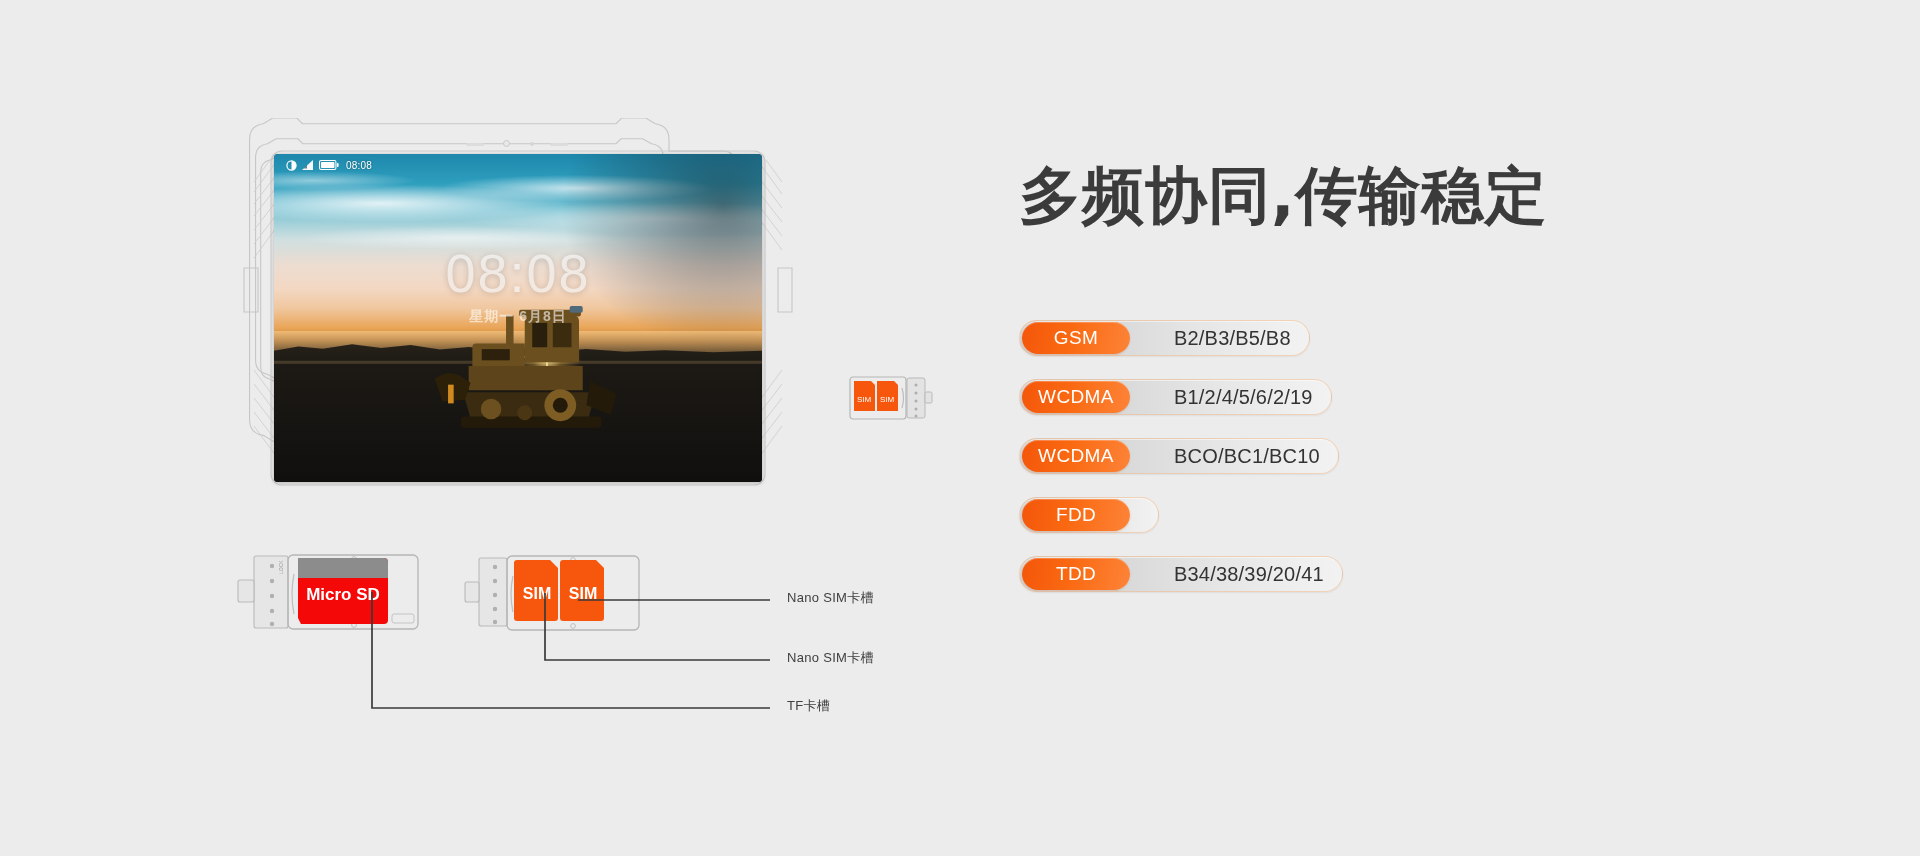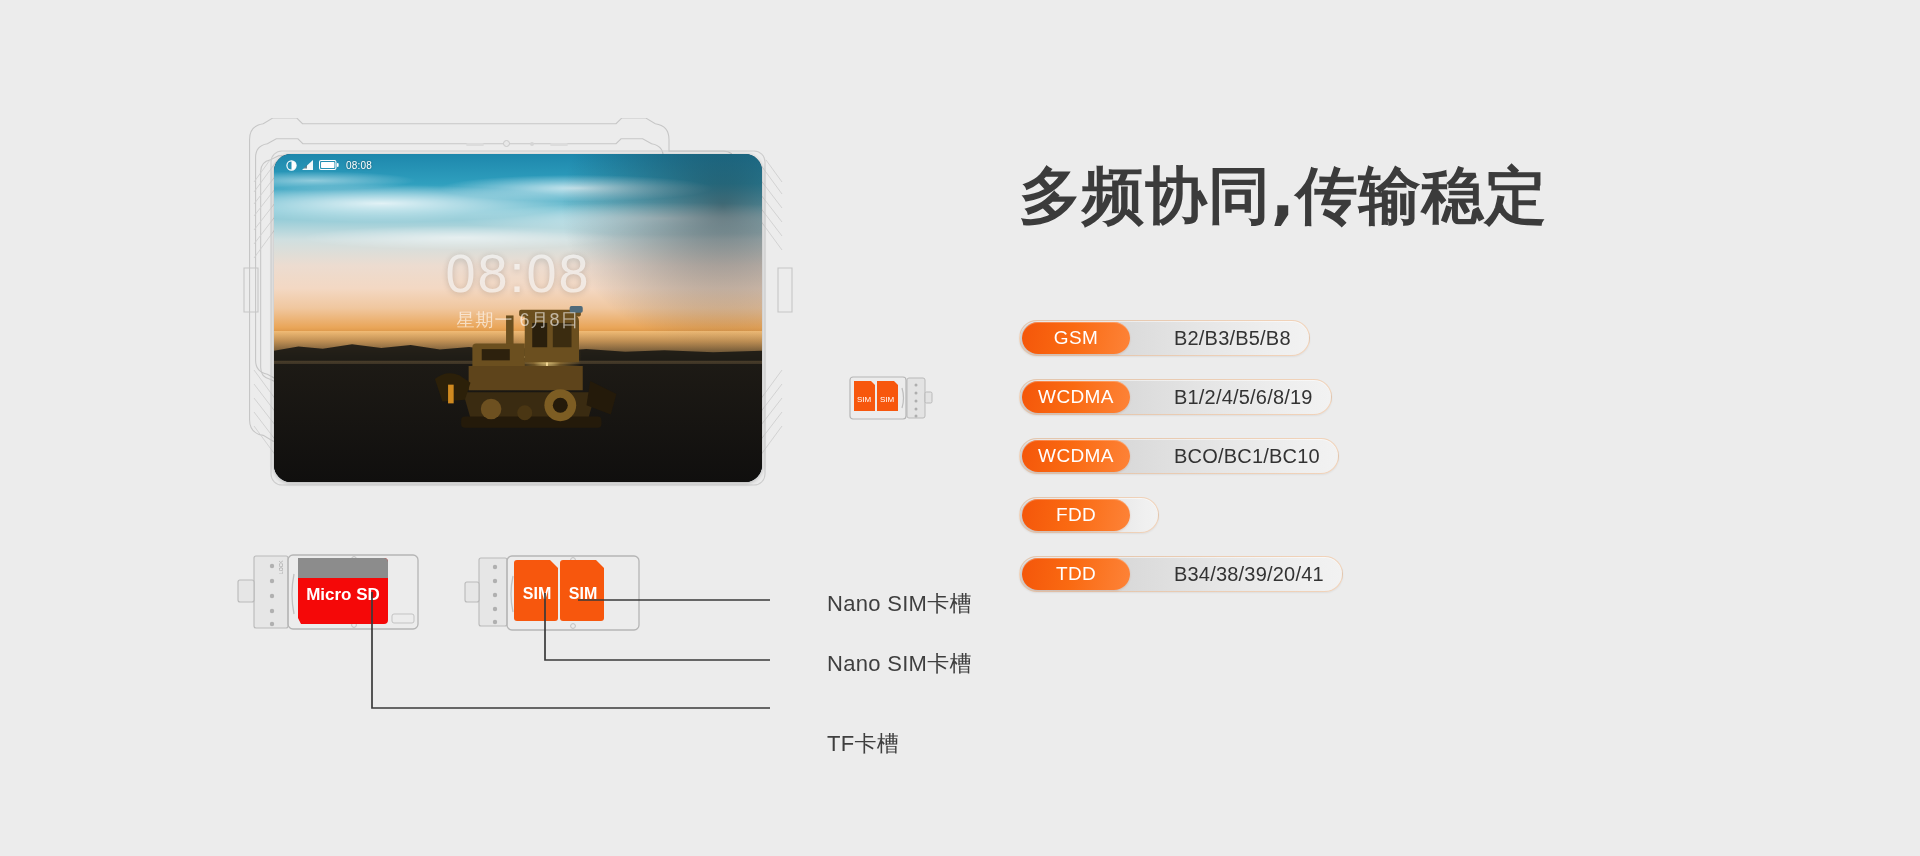--- a/index.html
+++ b/index.html
@@ -27,21 +27,21 @@
   .case-outline {
     position: absolute; inset: 0;
     pointer-events: none;
   }
   .case-outline svg { width: 100%; height: 100%; display: block; }
 
   .screen {
     position: absolute;
     left: 36px; top: 36px;
     width: 488px; height: 328px;
-    border-radius: 17px;
+    border-radius: 4px;
     overflow: hidden;
     background: #16384d;
     box-shadow: 0 1px 4px rgba(0,0,0,.25);
   }
   .wall {
     position: absolute; inset: 0;
     background:
       linear-gradient(to bottom,
         #1d87ac 0%,
         #2f9fbe 9%,
@@ -124,47 +124,46 @@
     text-align: center;
     color: rgba(255,255,255,.62);
     pointer-events: none;
   }
   .lock-time {
     font-size: 54px; font-weight: 300; line-height: 1;
     letter-spacing: 2px;
     text-shadow: 0 1px 6px rgba(0,0,0,.18);
   }
   .lock-date {
-    margin-top: 8px; font-size: 18px; font-weight: 400;
+    margin-top: 8px; font-size: 14px; font-weight: 700;
     color: rgba(255,255,255,.6);
     letter-spacing: 1px;
   }
 
   
   .tray-small { position: absolute; left: 845px; top: 372px; width: 92px; height: 52px; }
 
   
   .tray-sd   { position: absolute; left: 232px; top: 548px; width: 194px; height: 92px; }
   .tray-sim  { position: absolute; left: 465px; top: 548px; width: 180px; height: 92px; }
 
   .tray svg { width: 100%; height: 100%; display: block; overflow: visible; }
 
   
   .callouts { position: absolute; left: 300px; top: 560px; width: 640px; height: 160px; pointer-events: none; }
   .callouts svg { width: 100%; height: 100%; display: block; overflow: visible; }
 
   .callout-label {
     position: absolute;
-    font-size: 22px; color: #3f3f3f; white-space: nowrap;
+    font-size: 13px; color: #3f3f3f; white-space: nowrap;
     letter-spacing: .3px;
-    margin-left: 40px;
   }
   .cl-1 { left: 787px; top: 589px; }
   .cl-2 { left: 787px; top: 649px; }
-  .cl-3 { left: 787px; top: 729px; }
+  .cl-3 { left: 787px; top: 697px; }
 
   
   .right { position: absolute; left: 1019px; top: 0; width: 840px; height: 856px; text-align: center; }
 
   .headline {
     position: absolute; left: 0; top: 165px;
     font-size: 62px; font-weight: 700; color: #3b3b3b;
     letter-spacing: 1px; line-height: 1;
     white-space: nowrap;
     font-family: "DejaVu Sans", "Liberation Sans", sans-serif;
@@ -451,21 +450,21 @@
 
     <div class="bands">
 
       <div class="band-row">
         <span class="band-tag">GSM</span>
         <span class="band-val">B2/B3/B5/B8</span>
       </div>
 
       <div class="band-row">
         <span class="band-tag">WCDMA</span>
-        <span class="band-val">B1/2/4/5/6/8/19</span>
+        <span class="band-val">B1/2/4/5/6/2/19</span>
       </div>
 
       <div class="band-row">
         <span class="band-tag">WCDMA</span>
         <span class="band-val">BCO/BC1/BC10</span>
       </div>
 
       <div class="band-row">
         <span class="band-tag">FDD</span>
       </div>

